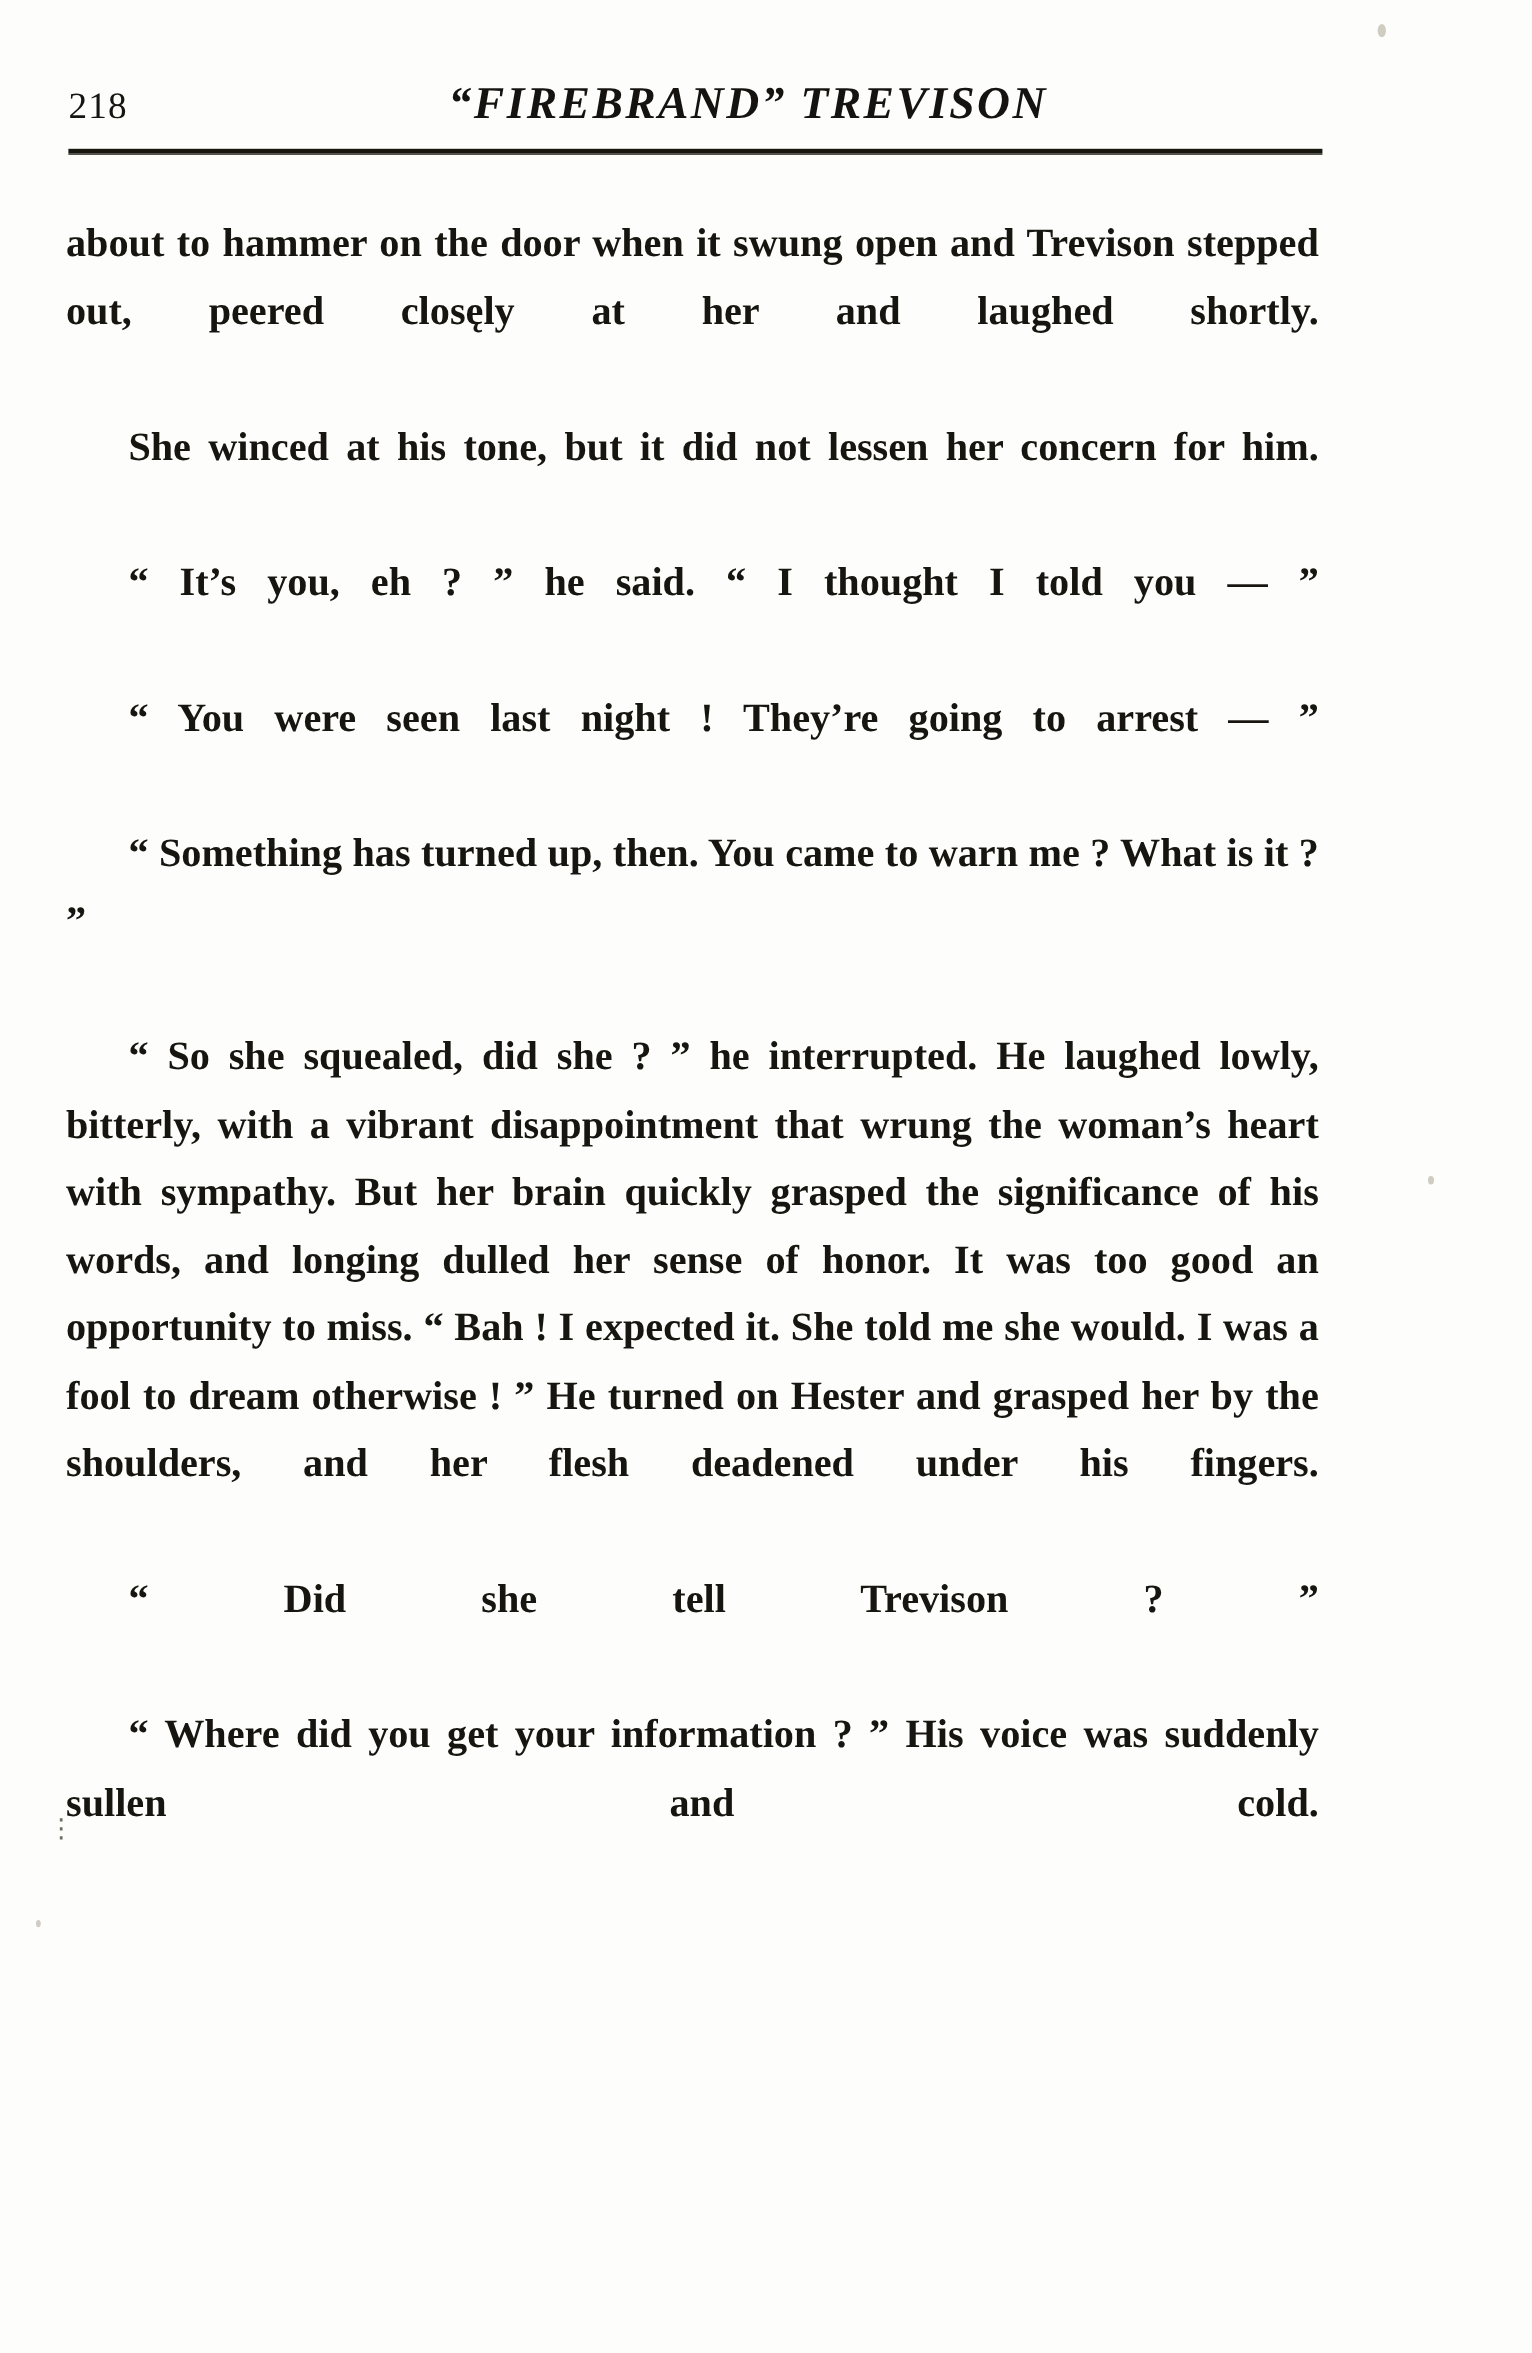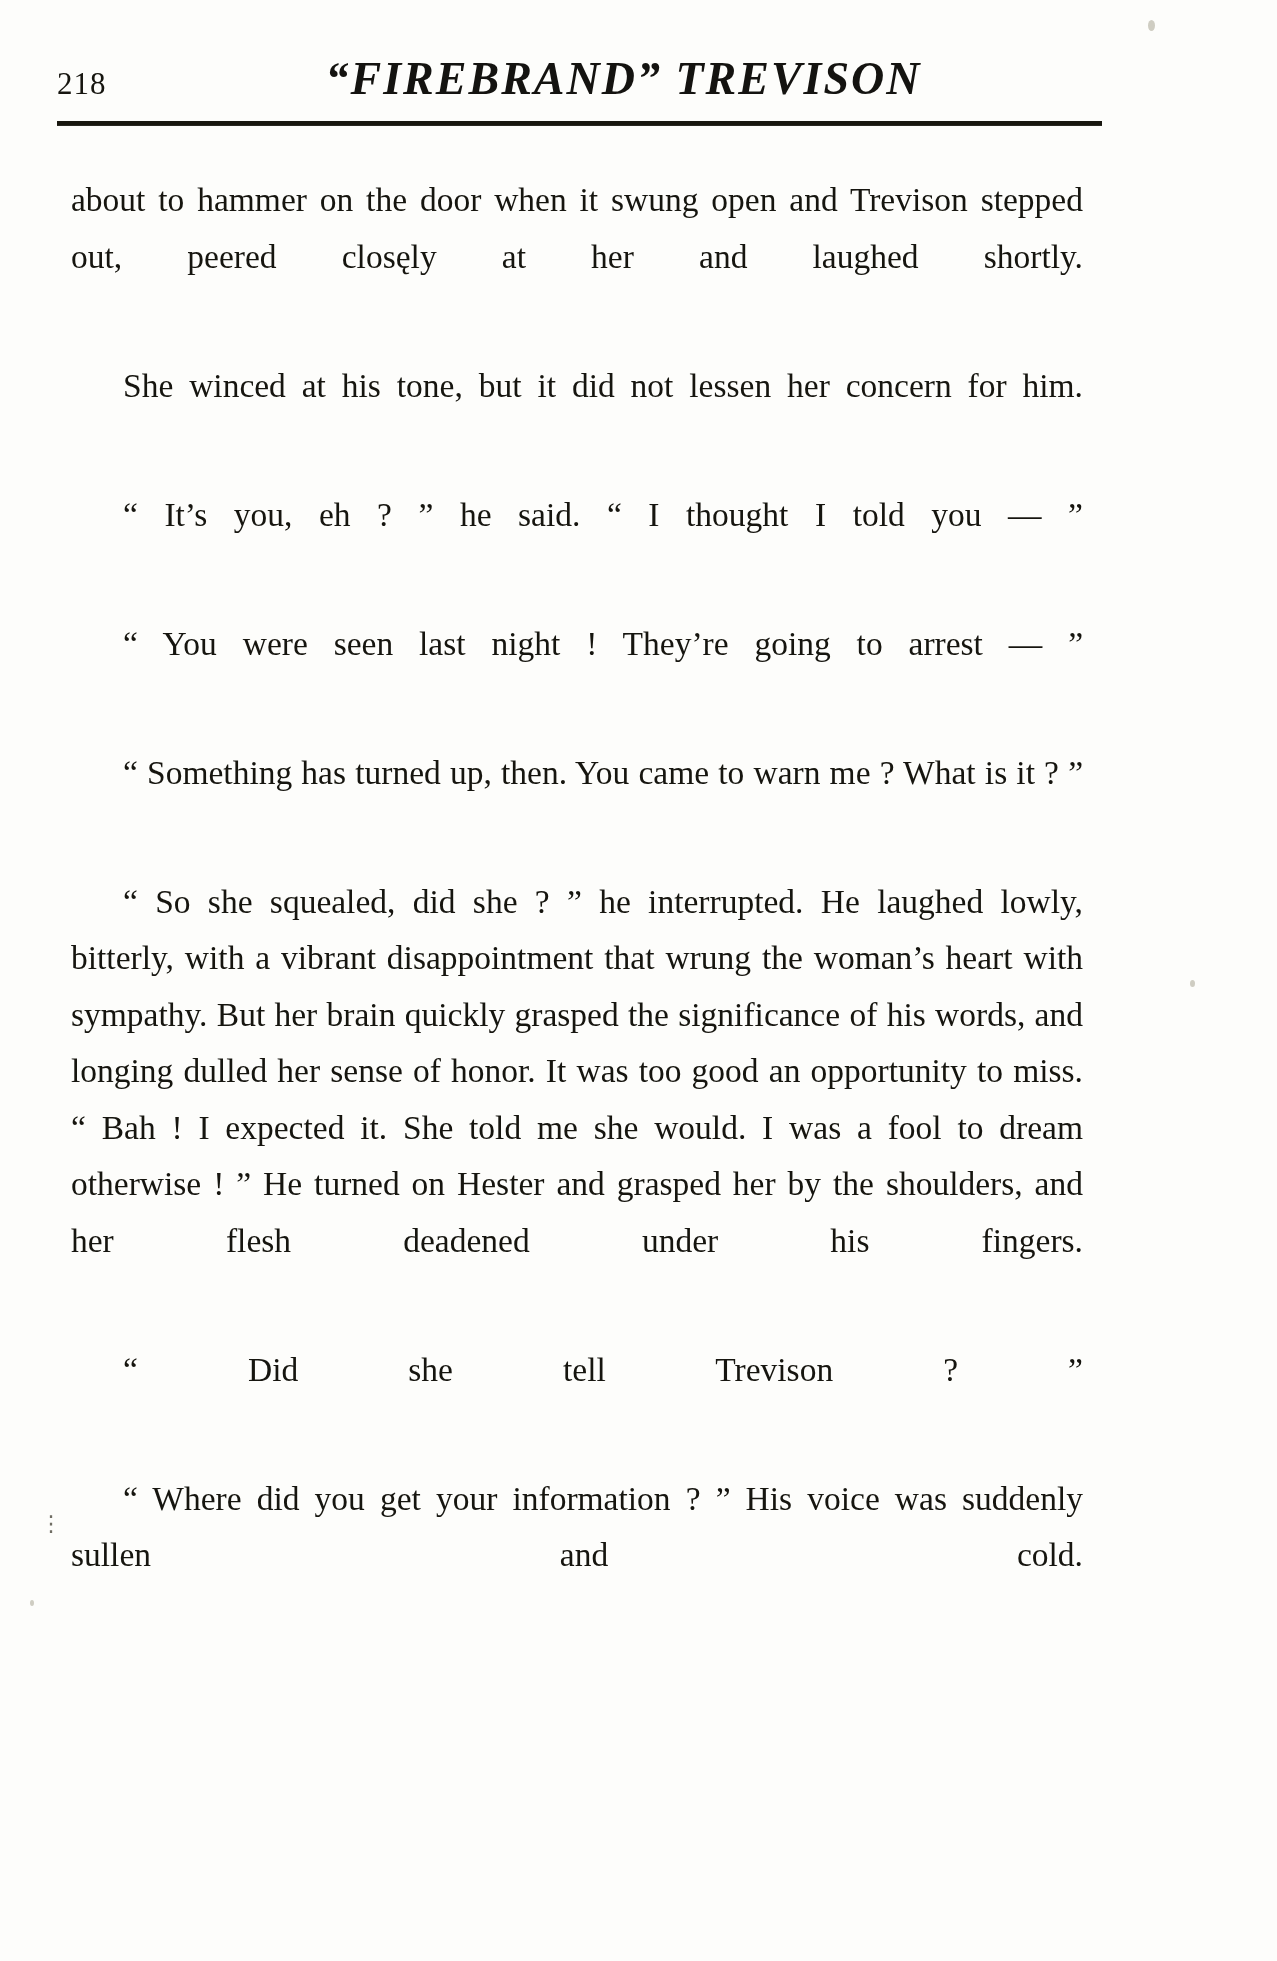--- a/index.html
+++ b/index.html
@@ -39,45 +39,47 @@
     color: #16150f;
     width: 120px;
     flex: 0 0 120px;
     padding-left: 2px;
   }
   .running-head {
     flex: 1 1 auto;
     text-align: center;
     font-style: italic;
     font-weight: 700;
-    font-size: 46px;
+    font-size: 38px;
     letter-spacing: 2px;
     color: #141310;
     padding-right: 95px;
     white-space: nowrap;
+    margin-top: 12px;
   }
   .rule {
     margin: 16px 0 0 2px;
     width: 1045px;
     height: 0;
     border-top: 4px solid #18170f;
     border-bottom: 1px solid #2a2922;
   }
   .body-text {
     margin-top: 46px;
     width: 1044px;
     font-size: 33.5px;
     line-height: 56.5px;
     text-align: justify;
     text-justify: inter-word;
     color: #16150f;
   }
   .body-text p {
-    margin: 16px;
+    margin: 0;
     padding: 0;
+    font-weight: bold;
   }
   .body-text p.indent {
     text-indent: 52px;
   }
   
   .body-text p::after {
     content: "";
     display: inline-block;
     width: 100%;
   }

